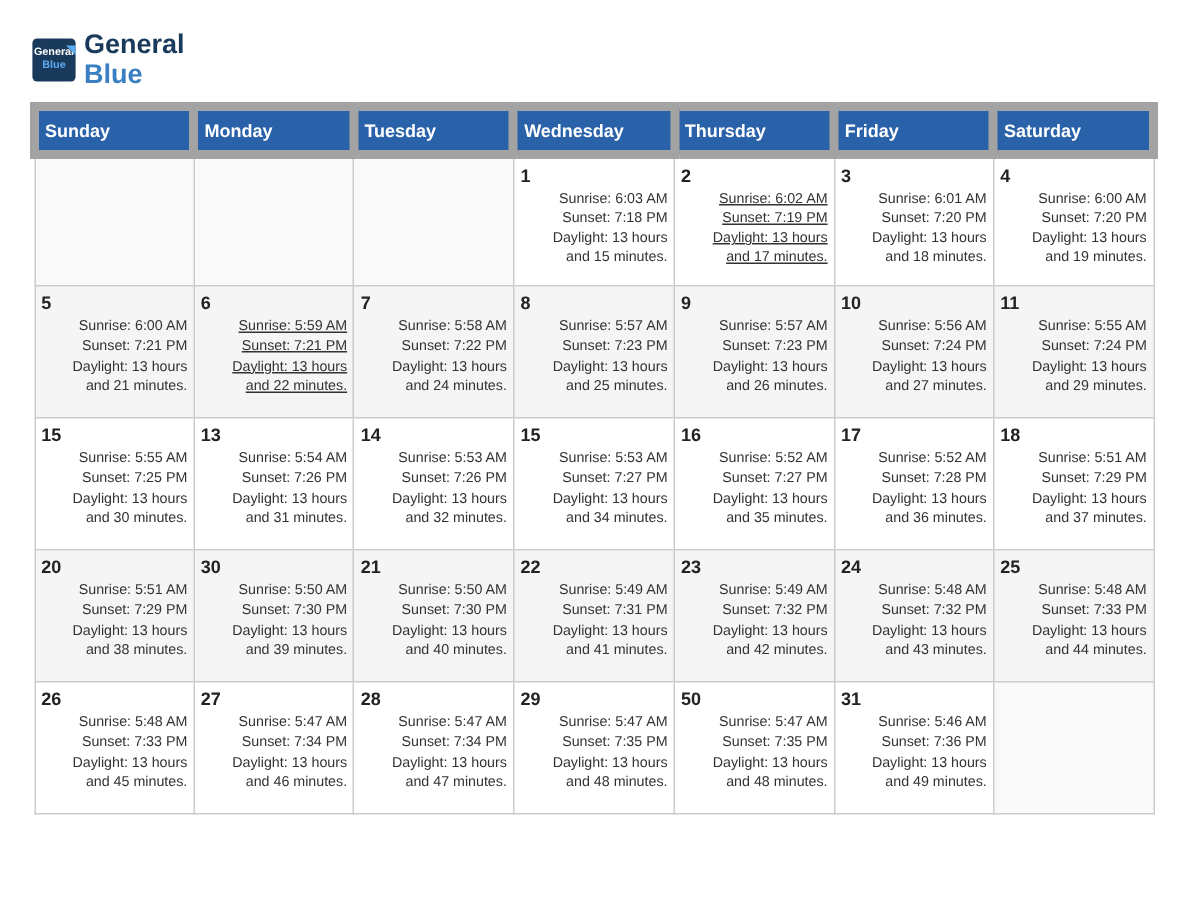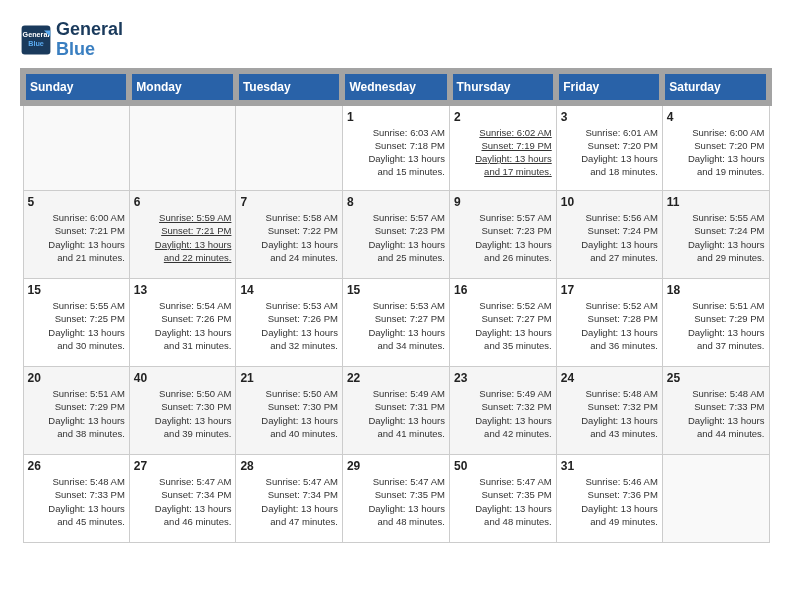--- a/index.html
+++ b/index.html
@@ -262,21 +262,21 @@
       </tr>
       <tr>
         <td>
           <div class="day-number">20</div>
           <div class="day-info" style="white-space: pre-line;">Sunrise: 5:51 AM
 Sunset: 7:29 PM
 Daylight: 13 hours
 and 38 minutes.</div>
         </td>
         <td>
-          <div class="day-number">40</div>
+          <div class="day-number">30</div>
           <div class="day-info" style="white-space: pre-line;">Sunrise: 5:50 AM
 Sunset: 7:30 PM
 Daylight: 13 hours
 and 39 minutes.</div>
         </td>
         <td>
           <div class="day-number">21</div>
           <div class="day-info" style="white-space: pre-line;">Sunrise: 5:50 AM
 Sunset: 7:30 PM
 Daylight: 13 hours

